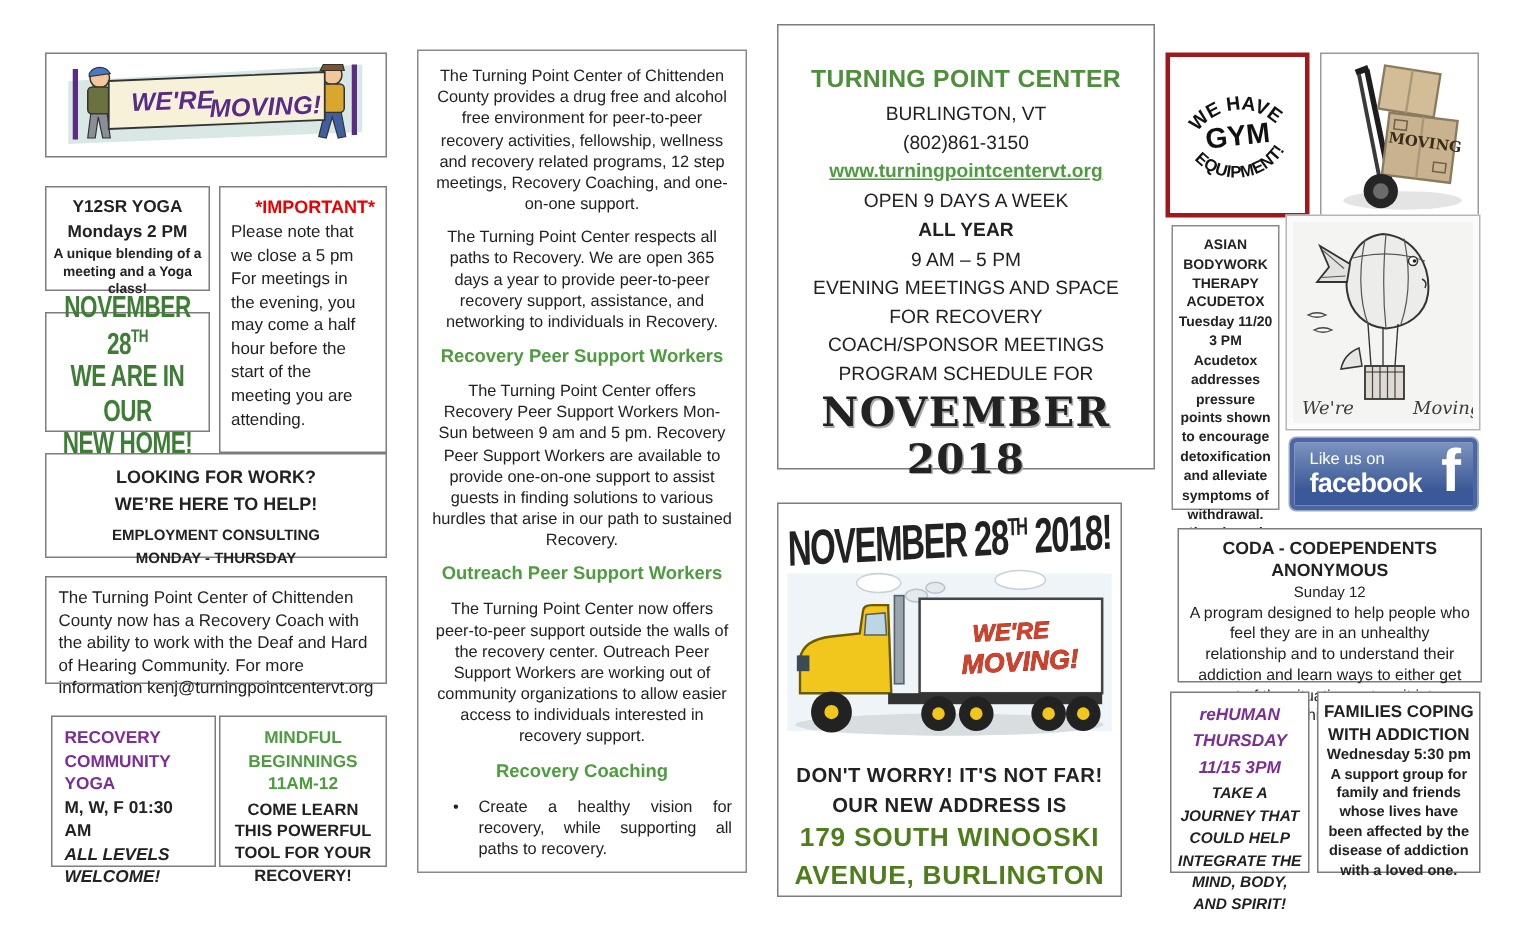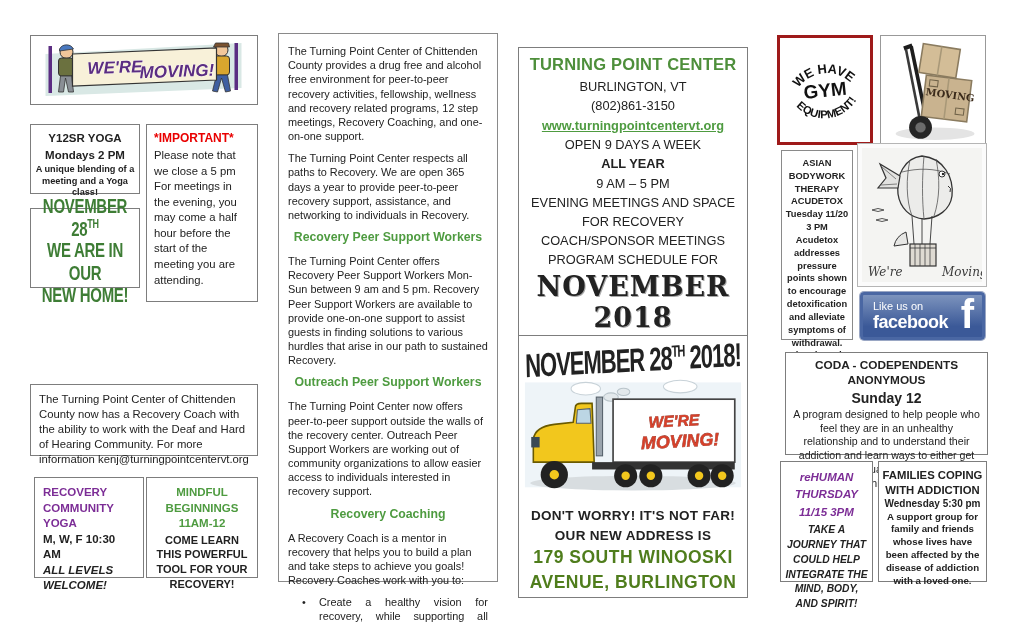--- a/index.html
+++ b/index.html
@@ -10,21 +10,21 @@
   .box{border:1.5px solid #7d7d7d;background:#fff}
   .ctr{text-align:center}
   .b{font-weight:bold}
 
   
   .banner-box{left:30px;top:35px;width:228px;height:70px;padding:2px}
   .y12sr{left:30px;top:124px;width:110px;height:70px;padding:5px 3px}
   .y12sr .t1{font-size:11.5px;font-weight:bold;line-height:1.45}
   .y12sr .t2{font-size:9.2px;font-weight:bold;line-height:1.25;margin-top:1px}
   .important{left:146px;top:124px;width:112px;height:178px;padding:6px 7px}
-  .important .t1{color:#e90000;font-weight:bold;font-size:12px;text-align:left;margin-bottom:3px}
+  .important .t1{color:#e90000;font-weight:bold;font-size:12px;text-align:right;margin-bottom:3px}
   .important .t2{font-size:11.3px;line-height:1.38}
   .newhome{left:30px;top:208px;width:110px;height:80px;display:flex;justify-content:center}
   .newhome .inner{color:#3e7d35;font-weight:bold;font-size:15px;line-height:1.1;
                   transform:scaleY(1.35);letter-spacing:-0.3px;text-align:center}
   .newhome sup{font-size:9px}
   .work{left:30px;top:302px;width:228px;height:70px;padding:6px 4px}
   .work .t1{font-size:12px;font-weight:bold;line-height:1.5}
   .work .t2{font-size:10px;font-weight:bold;line-height:1.45;margin-top:6px}
   .deafpara{left:30px;top:384px;width:228px;height:72px;padding:7px 8px}
   .deafpara .t{font-size:11.3px;line-height:1.33}
@@ -32,29 +32,29 @@
   .ryoga .t1{color:#7c2d96;font-weight:bold;font-size:11.5px;line-height:1.35}
   .ryoga .t2{font-weight:bold;font-size:11.5px;line-height:1.35}
   .ryoga .t3{font-weight:bold;font-style:italic;font-size:11.5px;line-height:1.35}
   .mindful{left:146px;top:477px;width:112px;height:101px;padding:7px 4px}
   .mindful .t1{color:#4e9b40;font-weight:bold;font-size:11.5px;line-height:1.35}
   .mindful .t2{font-weight:bold;font-size:11px;line-height:1.35;margin-top:1px}
 
   
   .about{left:278px;top:33px;width:220px;height:549px;border:1.2px solid #8a8a8a;
          padding:10px 9px;font-size:10.9px;line-height:1.3}
-  .about p{margin-bottom:8px}
+  .about p{text-align:center;margin-bottom:8px}
   .about h3{color:#4e9b40;font-size:12.3px;text-align:center;margin:2px 0 8px}
   .blist{padding-left:14px;margin-top:2px}
   .brow{display:flex;gap:9px;margin-bottom:1px}
   .bdot{flex:0 0 8px}
   .btxt{text-align:justify}
 
   
-  .main-box{left:518px;top:47px;width:230px;height:297px;padding:4px 4px}
+  .main-box{left:518px;top:16px;width:252px;height:297px;padding:24px 4px}
   .main-box .title{color:#4e8f3b;font-weight:bold;font-size:16.5px;line-height:1.5;letter-spacing:0.2px}
   .main-box .line{font-size:12.8px;line-height:1.5}
   .main-box .siteline{margin:1px 0}
   .main-box .site{color:#4e9b40;font-weight:bold;font-size:12.8px;text-decoration:underline;cursor:pointer}
   .main-box .month{font-family:"DejaVu Serif",serif;font-weight:bold;font-size:27px;
                    letter-spacing:1px;margin-top:2px;text-shadow:1px 1px 0 #aaa}
   .truck-box{left:518px;top:335px;width:230px;height:263px;padding:4px 2px}
   .movedate{font-weight:bold;font-size:22px;transform:scaleY(1.5) rotate(-2deg);
             transform-origin:center;letter-spacing:-1px;white-space:nowrap;margin-top:8px}
   .movedate sup{font-size:11px}
@@ -70,21 +70,21 @@
   .fb{left:860px;top:292px;width:125px;height:48px;border:3px solid #4a67a3;border-radius:4px;
       background:linear-gradient(#7c93bd,#3b5998 75%);display:flex;align-items:center;
       padding:3px 8px 3px 10px;cursor:pointer;box-shadow:0 0 0 1px #9aa7c4}
   .fb .txt{color:#fff;flex:1}
   .fb .l1{font-size:11px;line-height:1.2}
   .fb .l2{font-size:18px;font-weight:bold;letter-spacing:-0.5px;line-height:1.1}
   .fb .f{color:#fff;font-size:40px;font-weight:bold;line-height:0.8;margin-top:-4px}
   .coda{left:785px;top:352px;width:203px;height:103px;border:1.5px solid #7d7d7d;background:#fff;
         padding:5px 6px;text-align:center}
   .coda .t1{font-weight:bold;font-size:11.8px;line-height:1.3}
-  .coda .t2{font-weight:bold;font-size:14px;line-height:1.3}
+  .coda .t2{font-weight:normal;font-size:10px;line-height:1.3}
   .coda .t3{font-size:10.6px;line-height:1.3;margin-top:1px}
   .rehuman{left:780px;top:461px;width:93px;height:121px;border:1.5px solid #7d7d7d;background:#fff;
            padding:7px 3px;text-align:center}
   .rehuman .t1{color:#7c2d96;font-weight:bold;font-style:italic;font-size:11.5px;line-height:1.5}
   .rehuman .t2{font-weight:bold;font-style:italic;font-size:10.3px;line-height:1.45;margin-top:2px}
   .families{left:878px;top:461px;width:109px;height:121px;border:1.5px solid #7d7d7d;background:#fff;
             padding:6px 3px;text-align:center}
   .families .t1{font-weight:bold;font-size:11.3px;line-height:1.3}
   .families .t2{font-weight:bold;font-size:10px;line-height:1.32}
   .families .t3{font-weight:bold;font-size:9.7px;line-height:1.32}
@@ -134,50 +134,55 @@
   </div>
 
   <div class="abs box newhome">
     <div class="inner">
       <div><span>NOVEMBER 28</span><sup>TH</sup></div>
       <div>WE ARE IN OUR</div>
       <div>NEW HOME!</div>
     </div>
   </div>
 
+  <div class="abs box work ctr">
+    <div class="t1">LOOKING FOR WORK?</div>
+    <div class="t1">WE’RE HERE TO HELP!</div>
+    <div class="t2">EMPLOYMENT CONSULTING</div>
+    <div class="t2" style="margin-top:0">MONDAY - THURSDAY</div>
+  </div>
 
   <div class="abs box deafpara">
     <div class="t">The Turning Point Center of Chittenden County now has a Recovery Coach with the ability to work with the Deaf and Hard of Hearing Community. For more information kenj@turningpointcentervt.org</div>
   </div>
 
   <div class="abs box ryoga">
     <div class="t1">RECOVERY</div>
     <div class="t1">COMMUNITY</div>
     <div class="t1">YOGA</div>
-    <div class="t2">M, W, F 10:30 AM</div>
+    <div class="t2">M, W, F 01:30 AM</div>
     <div class="t3">ALL LEVELS</div>
     <div class="t3">WELCOME!</div>
   </div>
 
   <div class="abs box mindful ctr">
     <div class="t1">MINDFUL</div>
     <div class="t1">BEGINNINGS</div>
     <div class="t1">11AM-12</div>
     <div class="t2">COME LEARN THIS POWERFUL TOOL FOR YOUR RECOVERY!</div>
   </div>
 
   <div class="abs about">
     <p>The Turning Point Center of Chittenden County provides a drug free and alcohol free environment for peer-to-peer recovery activities, fellowship, wellness and recovery related programs, 12 step meetings, Recovery Coaching, and one-on-one support.</p>
     <p>The Turning Point Center respects all paths to Recovery. We are open 365 days a year to provide peer-to-peer recovery support, assistance, and networking to individuals in Recovery.</p>
     <h3>Recovery Peer Support Workers</h3>
     <p>The Turning Point Center offers Recovery Peer Support Workers Mon-Sun between 9 am and 5 pm. Recovery Peer Support Workers are available to provide one-on-one support to assist guests in finding solutions to various hurdles that arise in our path to sustained Recovery.</p>
     <h3>Outreach Peer Support Workers</h3>
     <p>The Turning Point Center now offers peer-to-peer support outside the walls of the recovery center. Outreach Peer Support Workers are working out of community organizations to allow easier access to individuals interested in recovery support.</p>
     <h3>Recovery Coaching</h3>
-    <p>A Recovery Coach is a mentor in recovery that helps you to build a plan and take steps to achieve you goals! Recovery Coaches work with you to:</p>
     <div class="blist">
       <div class="brow">
         <span class="bdot">•</span>
         <span class="btxt">Create a healthy vision for recovery, while supporting all paths to recovery.</span>
       </div>
 
     </div>
   </div>
 
   <div class="abs box main-box ctr">

